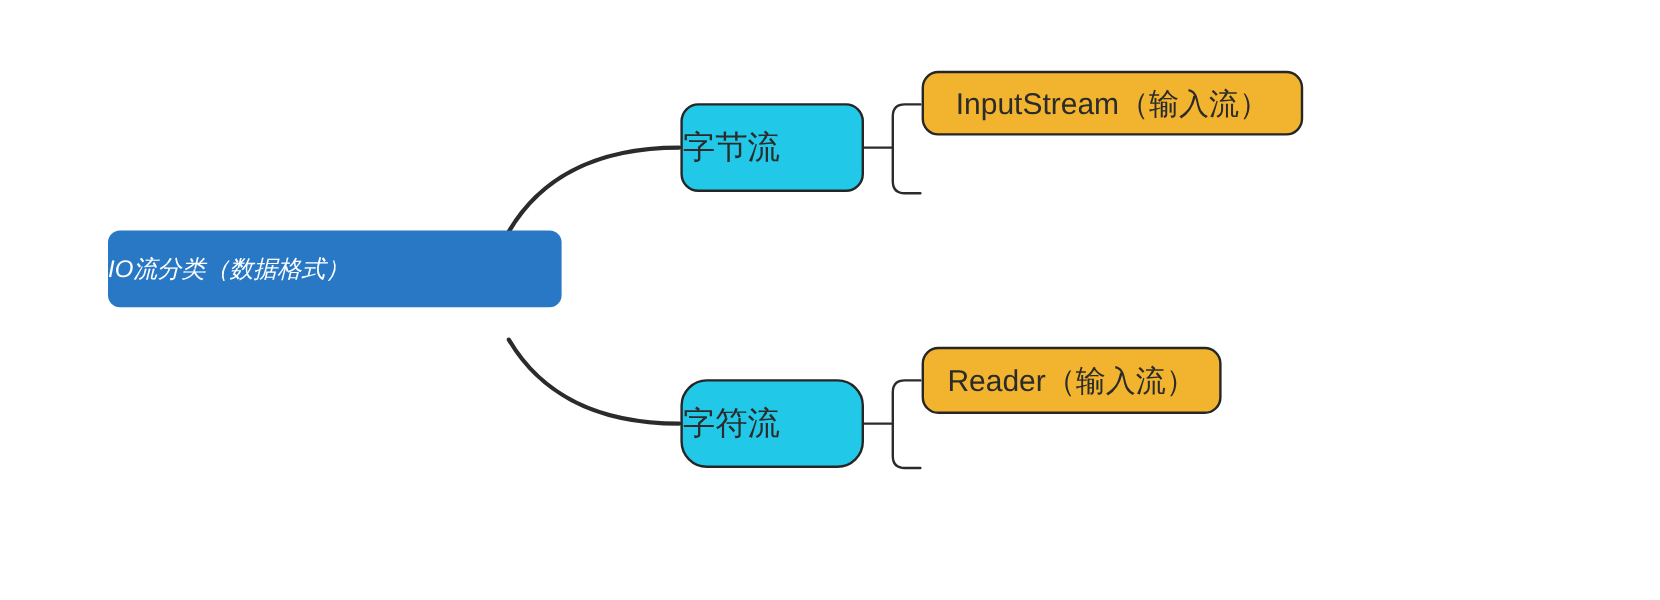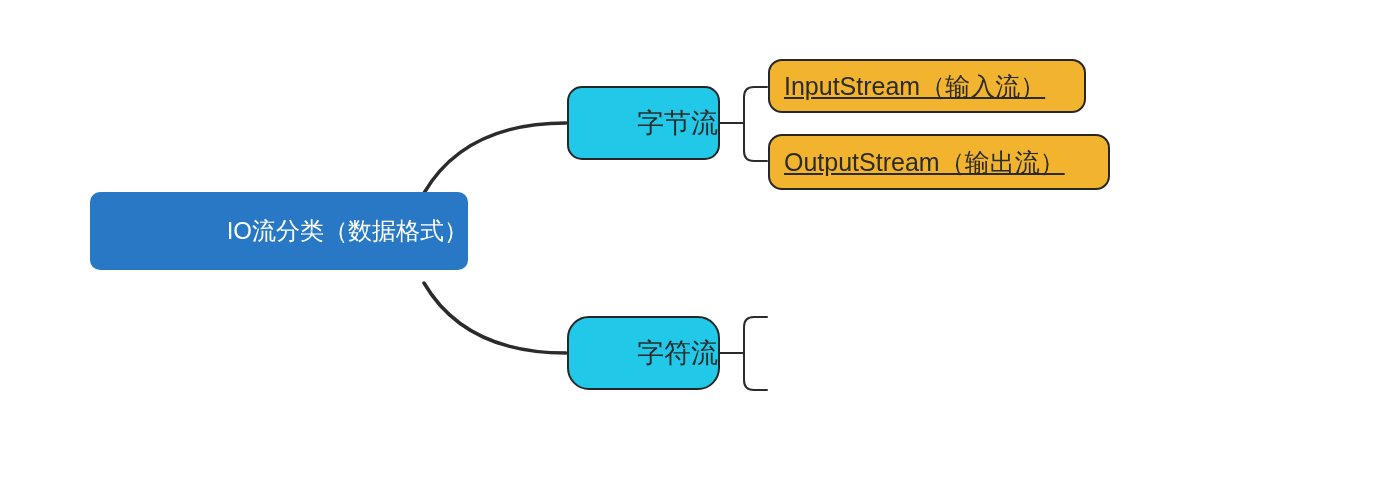--- a/index.html
+++ b/index.html
@@ -35,51 +35,51 @@
     stroke: var(--connector);
     stroke-linecap: round;
   }
   .connector-layer path.thick { stroke-width: 3.5; }
   .connector-layer path.thin  { stroke-width: 2; }
   .node {
     position: absolute;
     box-sizing: border-box;
     display: flex;
     align-items: center;
-    justify-content: flex-end;
+    justify-content: flex-start;
     white-space: nowrap;
     cursor: default;
   }
   .node-root {
     left: 90px; top: 192px;
-    width: 378px; height: 78px;
+    width: 378px; height: 64px;
     background: var(--root-fill);
     color: var(--root-text);
     border-radius: 10px;
-    font-size: 24px;
+    font-size: 20px;
+    font-style: italic;
   }
   .node-branch {
     width: 153px; height: 74px;
     background: var(--branch-fill);
     border: 2.5px solid var(--node-border);
     border-radius: 15px;
     color: var(--node-text);
     font-size: 27px;
   }
   .node-branch.byte { left: 567px; top: 86px; }
   .node-branch.char { left: 567px; top: 316px; border-radius: 22px; }
   .node-leaf {
     background: var(--leaf-fill);
     border: 2.5px solid var(--node-border);
     border-radius: 14px;
     color: var(--node-text);
     font-size: 25px;
-    justify-content: flex-start;
+    justify-content: center;
     padding: 0 14px;
-    text-decoration: underline;
   }
   .node-leaf.input  { left: 768px; top: 59px;  width: 318px; height: 54px; }
   .node-leaf.output { left: 768px; top: 134px; width: 342px; height: 56px; }
   .node-leaf.reader { left: 768px; top: 289px; width: 250px; height: 56px; }
   .node-leaf.writer { left: 768px; top: 362px; width: 242px; height: 56px; }
 </style>
 </head>
 <body>
 
 <div class="canvas">
@@ -102,19 +102,19 @@
   </div>
 
   <div class="node node-branch char">
     <span>字符流</span>
   </div>
 
   <div class="node node-leaf input">
     <span>InputStream（输入流）</span>
   </div>
 
-  <div class="node node-leaf output">
-    <span>OutputStream（输出流）</span>
+
+  <div class="node node-leaf reader">
+    <span>Reader（输入流）</span>
   </div>
-
 
 
 </div>
 
 </body></html>

